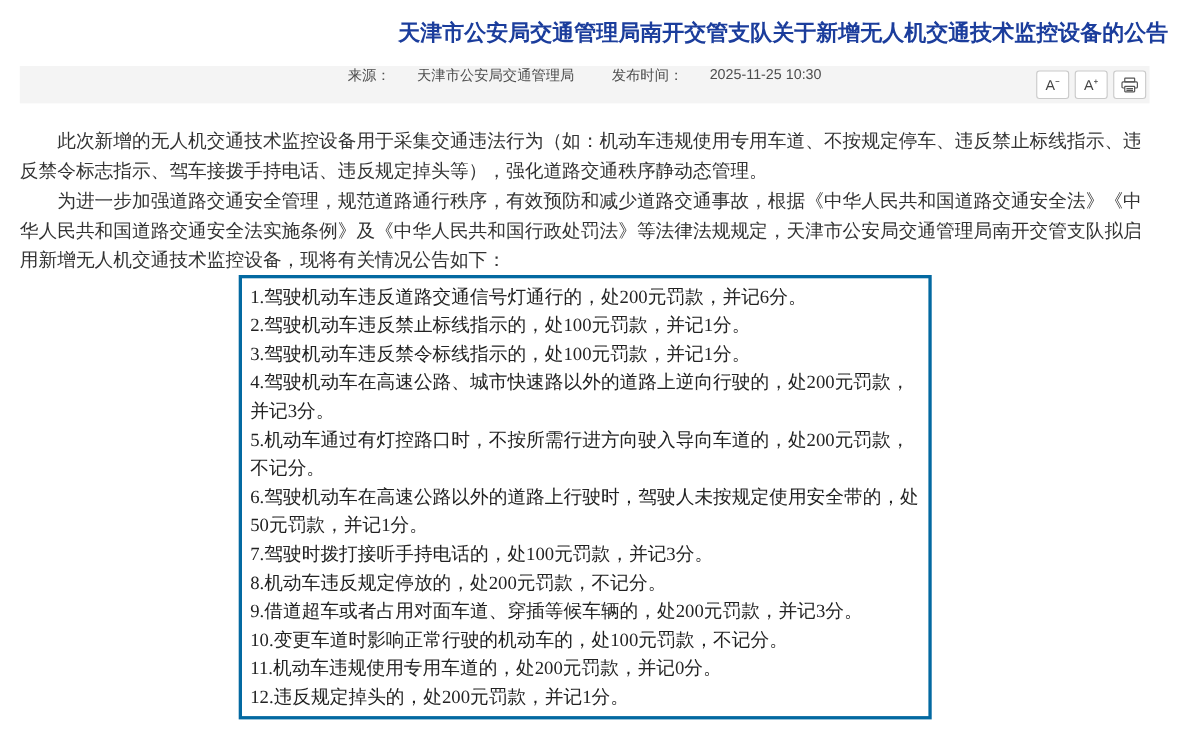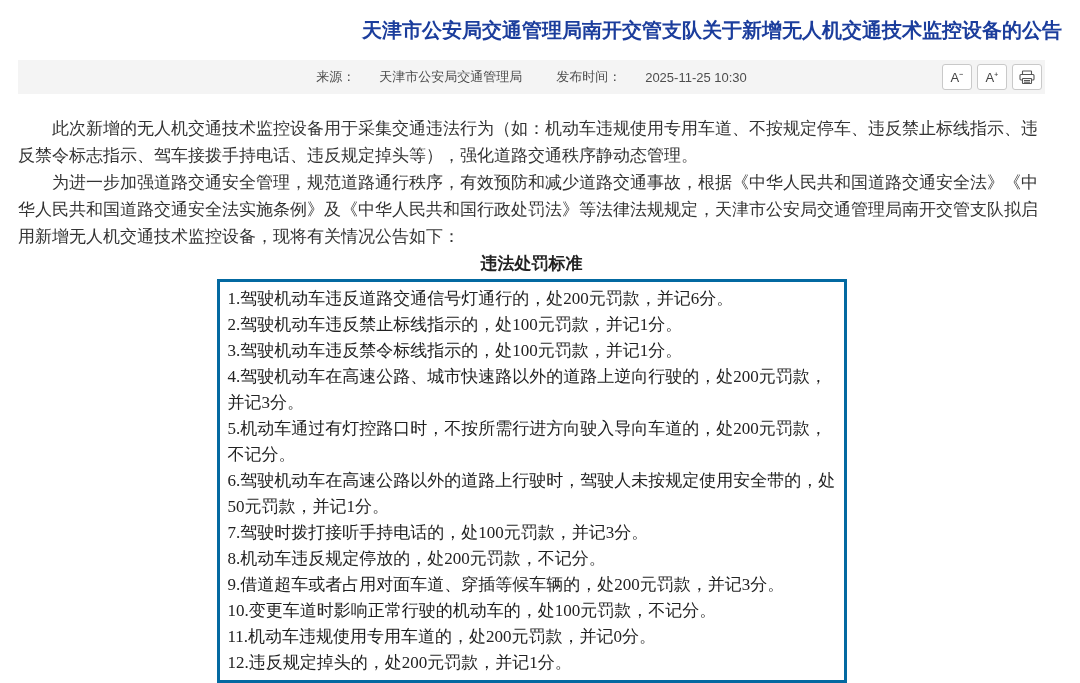--- a/index.html
+++ b/index.html
@@ -22,21 +22,20 @@
     font-size: 20px;
     line-height: 28px;
   }
 
   .meta-bar {
     position: relative;
     margin: 16px 35px 0 18px;
     height: 34px;
     background: #f4f4f4;
     display: flex;
-    align-items: center;
     justify-content: center;
     font-family: "Liberation Sans", sans-serif;
     font-size: 13px;
     color: #4d4d4d;
     gap: 20px;
   }
   .meta-bar .meta-label { margin-left: 14px; }
   .meta-bar .meta-value { margin-left: 4px; }
 
   .toolbar {
@@ -117,21 +116,20 @@
         </svg>
       </span>
     </button>
   </div>
 </div>
 
 <div class="article">
   <p>此次新增的无人机交通技术监控设备用于采集交通违法行为（如：机动车违规使用专用车道、不按规定停车、违反禁止标线指示、违反禁令标志指示、驾车接拨手持电话、违反规定掉头等），强化道路交通秩序静动态管理。</p>
   <p>为进一步加强道路交通安全管理，规范道路通行秩序，有效预防和减少道路交通事故，根据《中华人民共和国道路交通安全法》《中华人民共和国道路交通安全法实施条例》及《中华人民共和国行政处罚法》等法律法规规定，天津市公安局交通管理局南开交管支队拟启用新增无人机交通技术监控设备，现将有关情况公告如下：</p>
 
-  <div class="table-title">违法处罚标准</div>
 
   <div class="penalty-box">
     <div class="penalty-row">1.驾驶机动车违反道路交通信号灯通行的，处200元罚款，并记6分。</div>
     <div class="penalty-row">2.驾驶机动车违反禁止标线指示的，处100元罚款，并记1分。</div>
     <div class="penalty-row">3.驾驶机动车违反禁令标线指示的，处100元罚款，并记1分。</div>
     <div class="penalty-row">4.驾驶机动车在高速公路、城市快速路以外的道路上逆向行驶的，处200元罚款，并记3分。</div>
     <div class="penalty-row">5.机动车通过有灯控路口时，不按所需行进方向驶入导向车道的，处200元罚款，不记分。</div>
     <div class="penalty-row">6.驾驶机动车在高速公路以外的道路上行驶时，驾驶人未按规定使用安全带的，处50元罚款，并记1分。</div>
     <div class="penalty-row">7.驾驶时拨打接听手持电话的，处100元罚款，并记3分。</div>
     <div class="penalty-row">8.机动车违反规定停放的，处200元罚款，不记分。</div>

